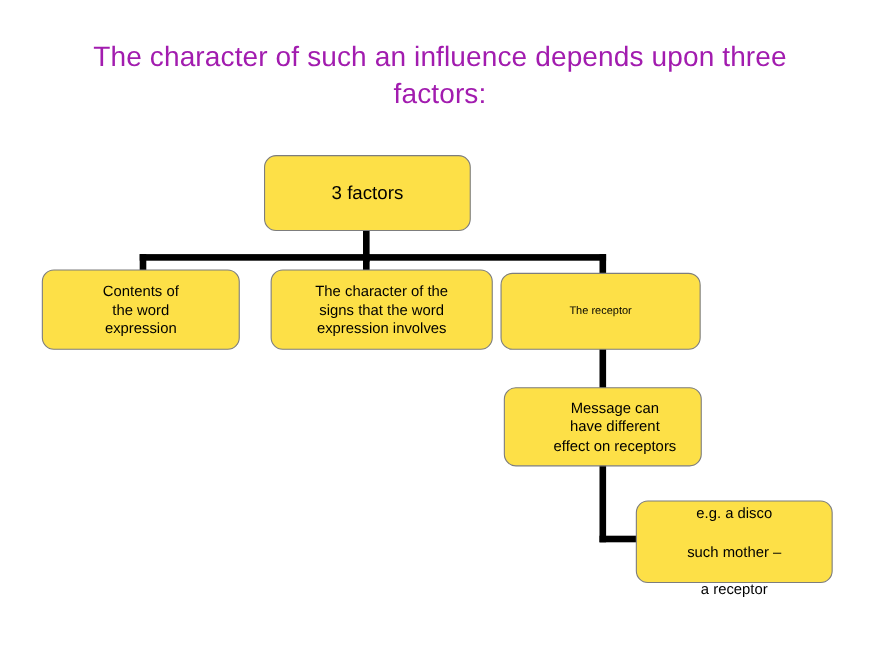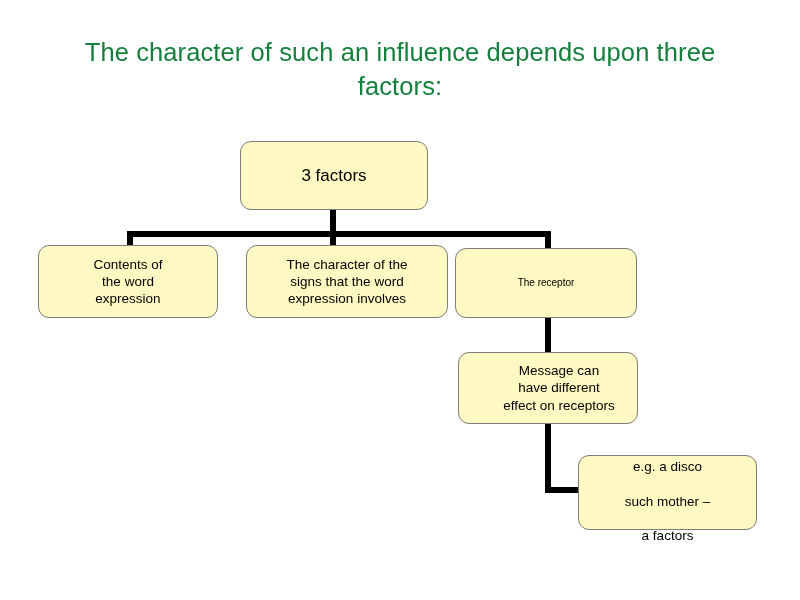--- a/index.html
+++ b/index.html
@@ -19,28 +19,28 @@
     overflow: hidden;
   }
   #slide-title {
     position: absolute;
     left: 40px;
     top: 36px;
     width: 720px;
     text-align: center;
     font-size: 25.5px;
     line-height: 1.32;
-    color: #15803d;
+    color: #a21caf;
     font-weight: normal;
     letter-spacing: 0.1px;
   }
   .node {
     position: absolute;
     box-sizing: border-box;
-    background: #fef9c3;
+    background: #fde047;
     border: 1.4px solid #7d7d7d;
     border-radius: 11px;
     display: flex;
     align-items: center;
     justify-content: flex-end;
     text-align: center;
     color: #000000;
     font-size: 13.5px;
     line-height: 1.27;
     padding: 2px 6px;
@@ -196,17 +196,17 @@
   <div class="node node-d">
     <span class="node-text">Message can
 have different
 effect on receptors</span>
   </div>
 
   <div class="node node-e">
     <span class="node-text">
       <span class="underline-line">e.g. a disco</span><br>
       <span>such mother –</span><br>
-      <span>a factors</span>
+      <span>a receptor</span>
     </span>
   </div>
 
 </div>
 
 </body></html>

